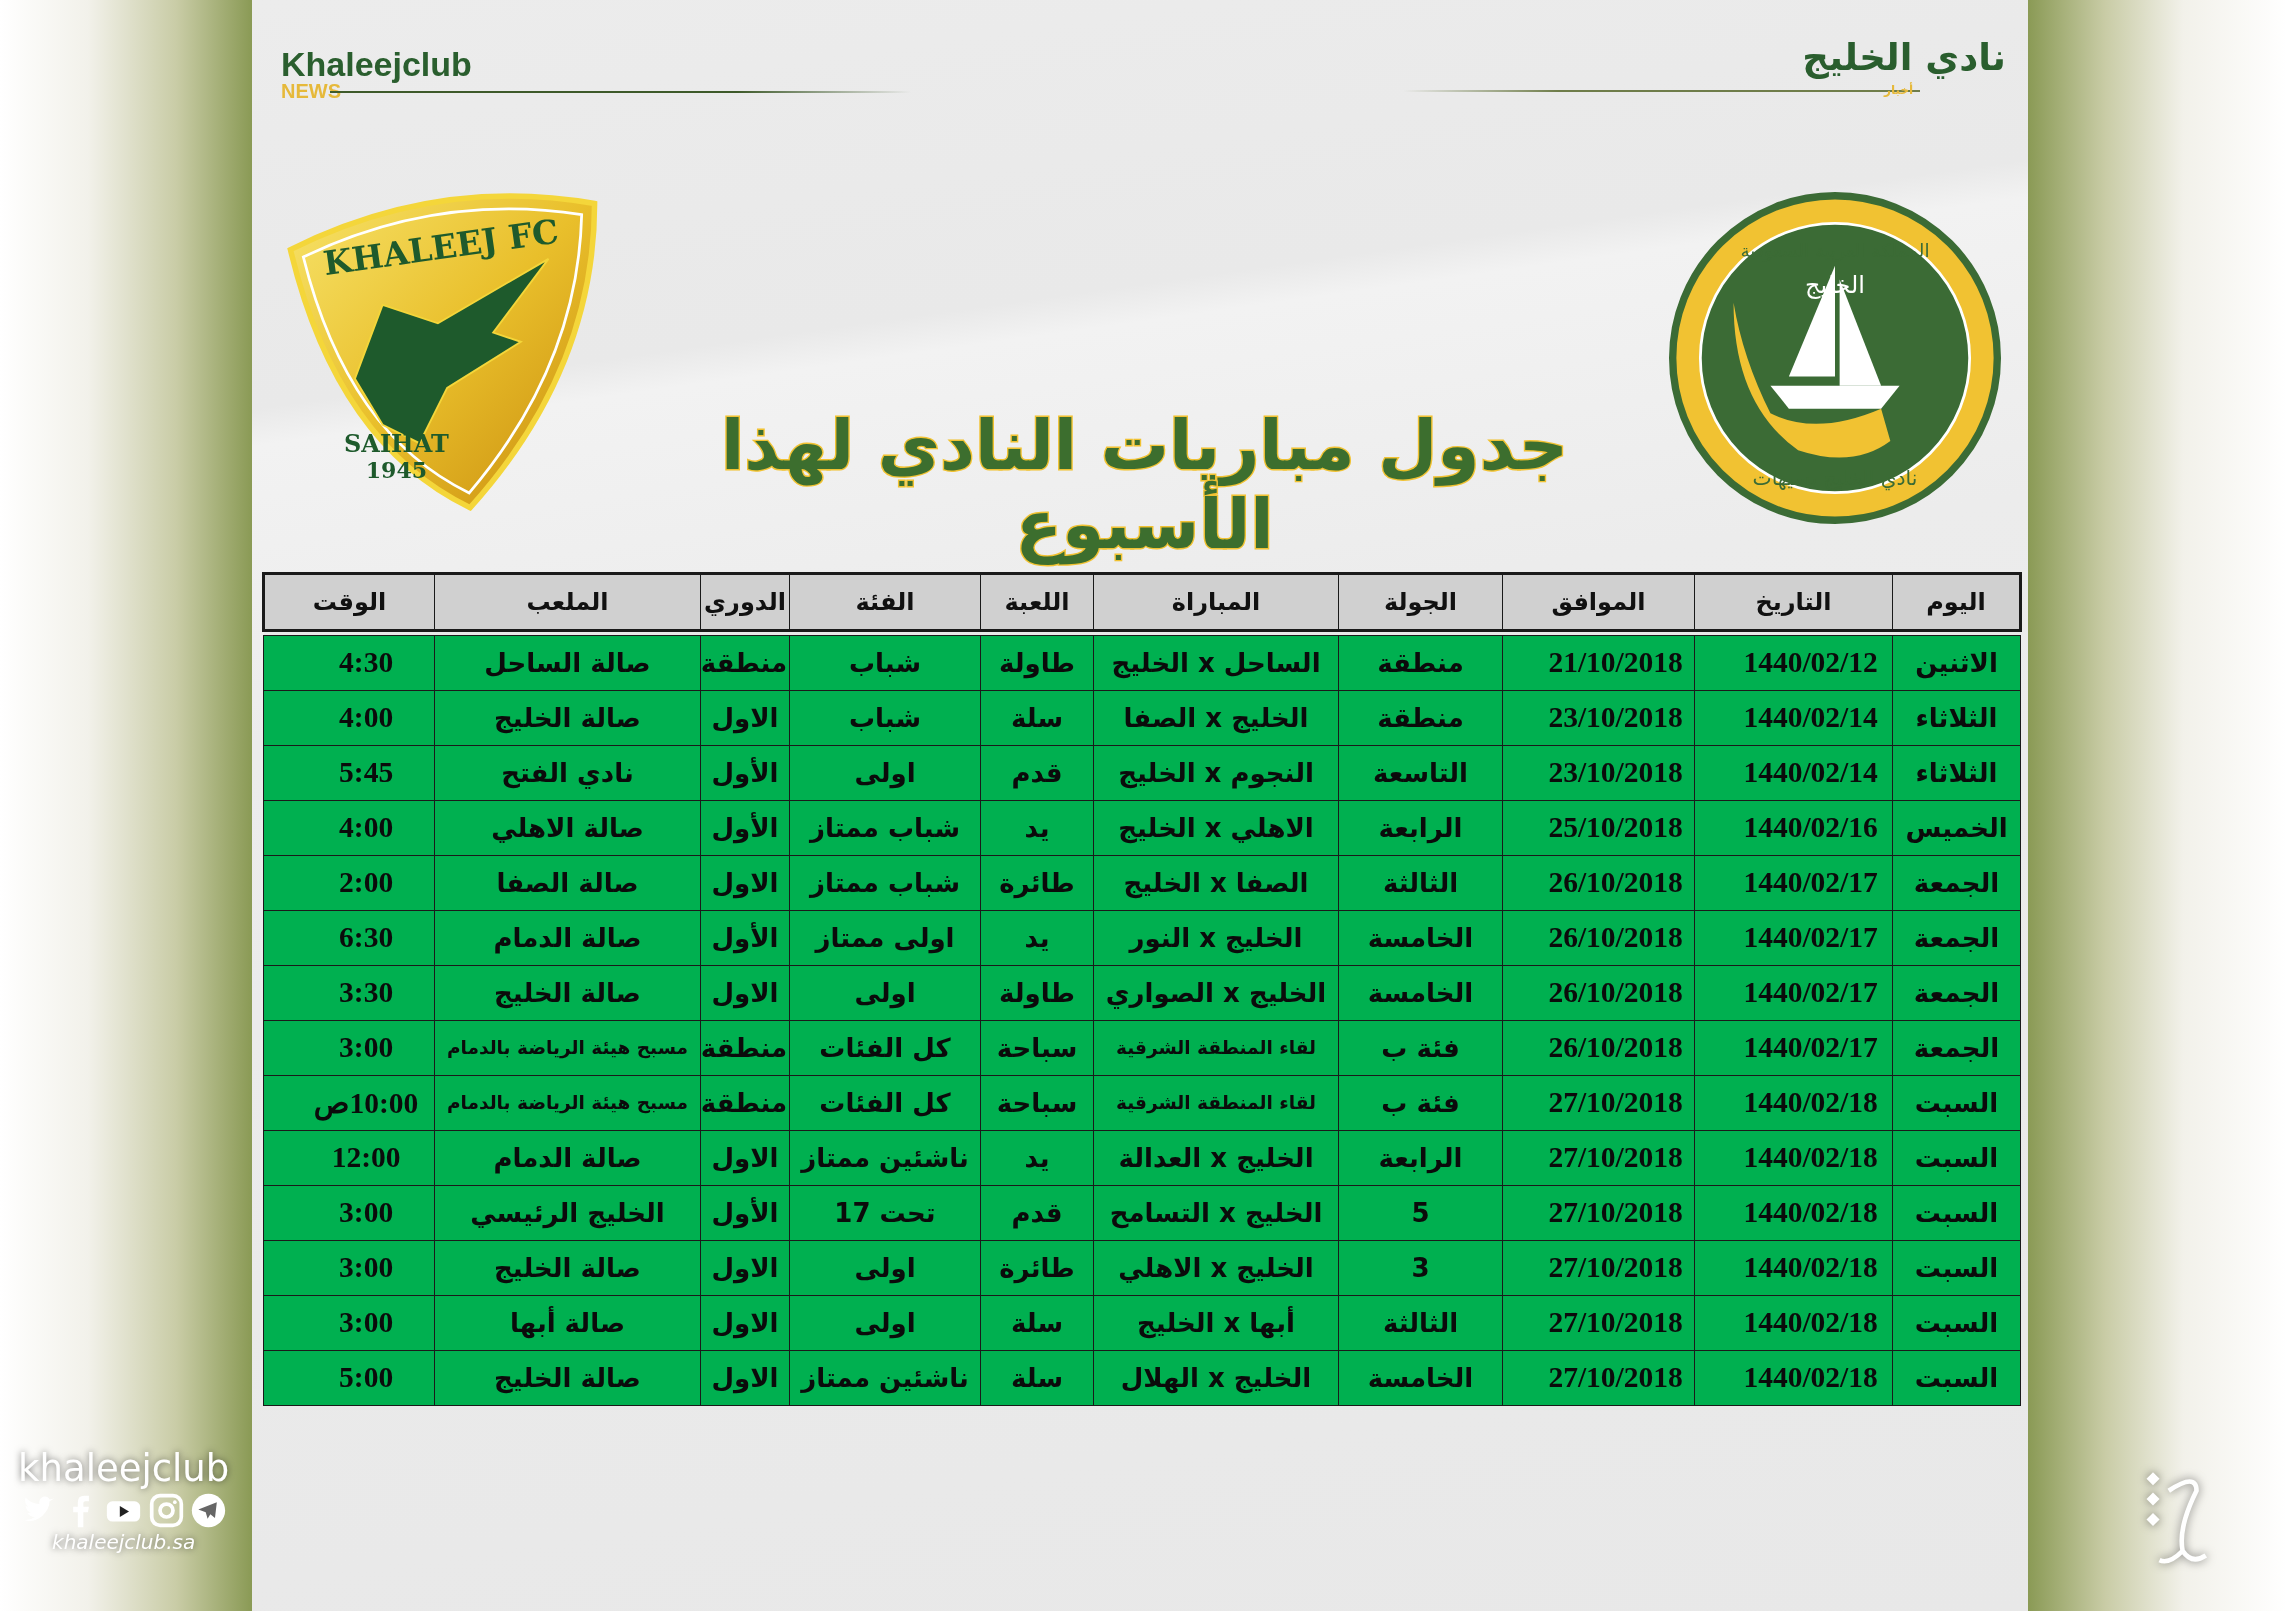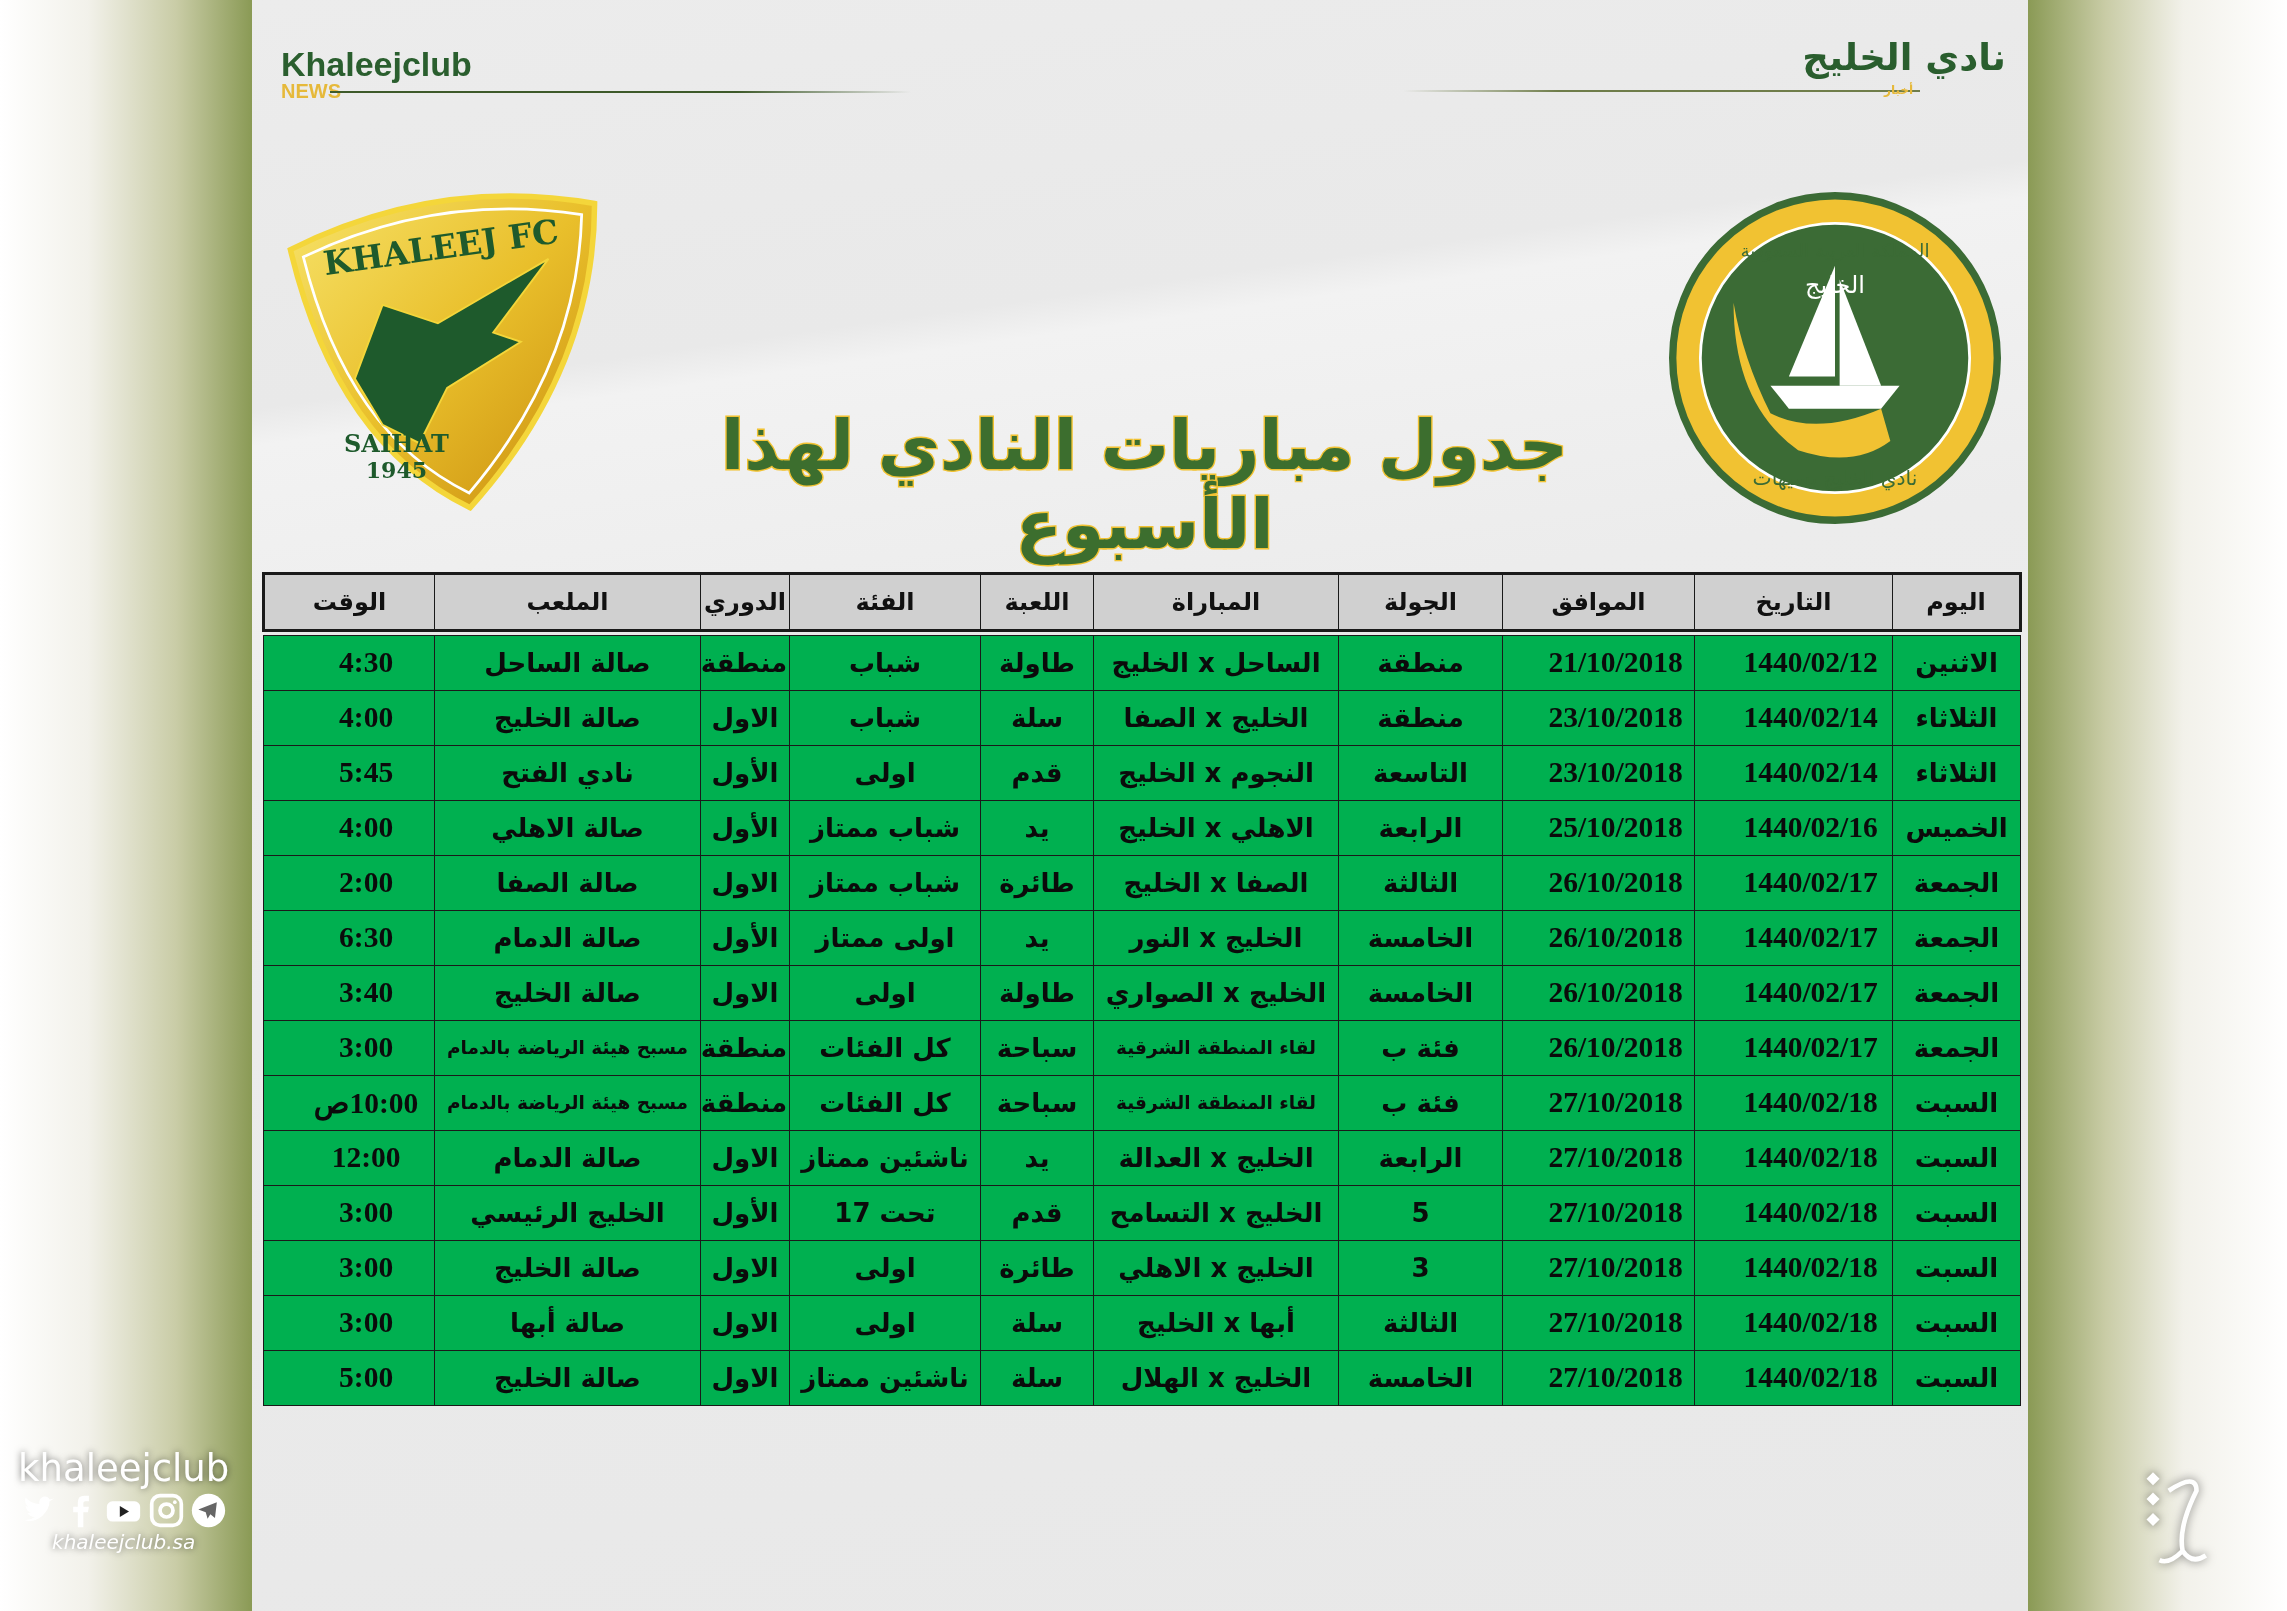--- a/index.html
+++ b/index.html
@@ -200,21 +200,21 @@
       <tr>
         <td>الجمعة</td>
         <td class="num">1440/02/17</td>
         <td class="num">26/10/2018</td>
         <td>الخامسة</td>
         <td>الخليج x الصواري</td>
         <td>طاولة</td>
         <td>اولى</td>
         <td>الاول</td>
         <td>صالة الخليج</td>
-        <td class="num">3:40</td>
+        <td class="num">3:30</td>
       </tr>
       <tr>
         <td>الجمعة</td>
         <td class="num">1440/02/17</td>
         <td class="num">26/10/2018</td>
         <td>فئة ب</td>
         <td class="small">لقاء المنطقة الشرقية</td>
         <td>سباحة</td>
         <td>كل الفئات</td>
         <td>منطقة</td>

